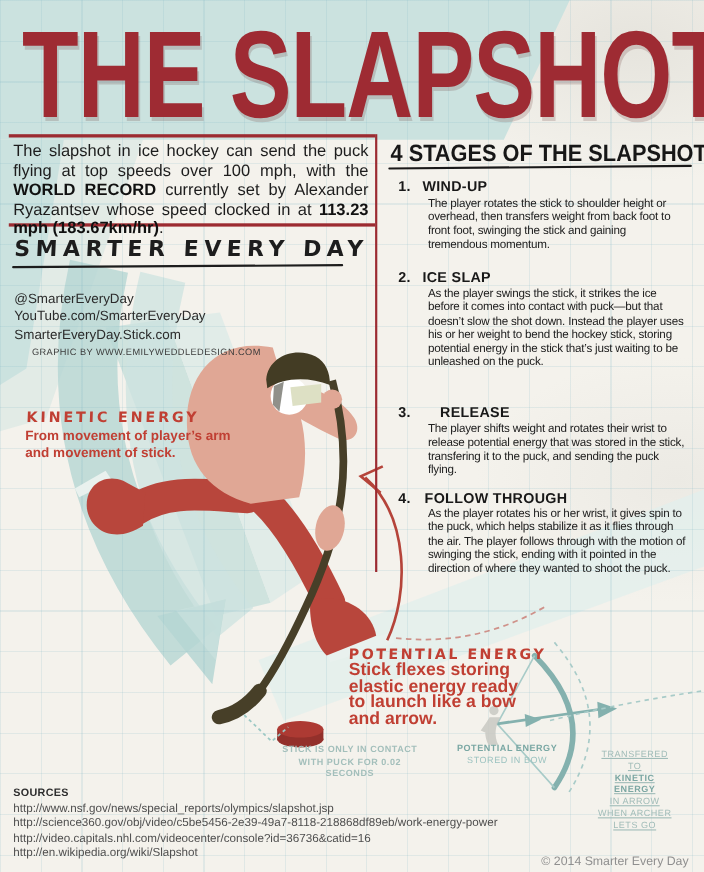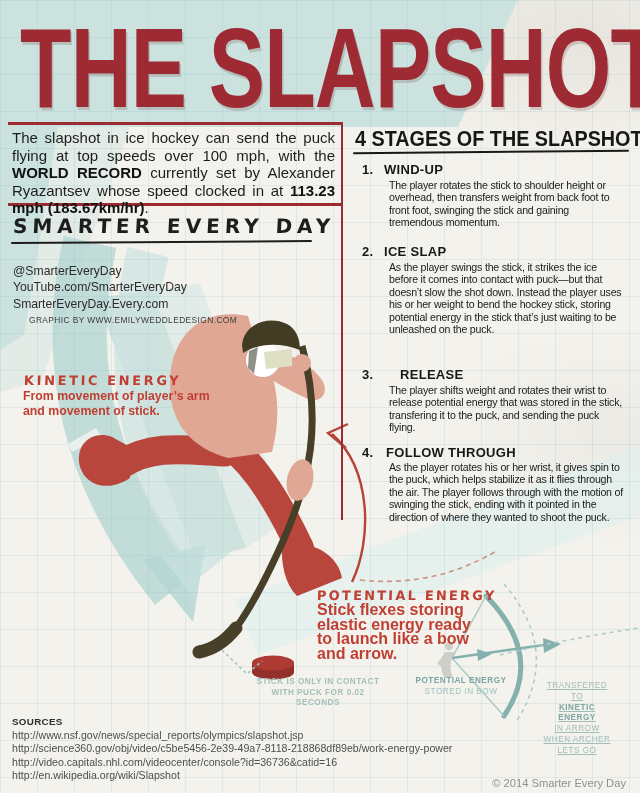--- a/index.html
+++ b/index.html
@@ -155,21 +155,21 @@
   <div id="rule-mid" class="rule"></div>
   <div id="divider" class="rule"></div>
 
   <div id="intro" class="txt"><span>The slapshot in ice hockey can send the puck flying at top speeds over 100 mph, with the </span><b>WORLD RECORD</b><span> currently set by Alexander Ryazantsev whose speed clocked in at </span><b>113.23 mph (183.67km/hr)</b><span>.</span></div>
 
   <div id="brand-name" class="txt">SMARTER EVERY DAY</div>
   <div id="brand-underline"></div>
   <div id="handles" class="txt">
     <div>@SmarterEveryDay</div>
     <div>YouTube.com/SmarterEveryDay</div>
-    <div>SmarterEveryDay.Every.com</div>
+    <div>SmarterEveryDay.Stick.com</div>
   </div>
   <div id="credit" class="txt">GRAPHIC BY WWW.EMILYWEDDLEDESIGN.COM</div>
 
   <div id="stages-h" class="txt">4 STAGES OF THE SLAPSHOT</div>
   <div id="stages-underline"></div>
 
   <div class="txt stage-num" style="left:362px;top:162px;">1.</div>
   <div class="txt stage-label" style="left:384px;top:162px;">WIND-UP</div>
   <div class="txt stage-body" style="left:389px;top:179px;">The player rotates the stick to shoulder height or overhead, then transfers weight from back foot to front foot, swinging the stick and gaining tremendous momentum.</div>
 

